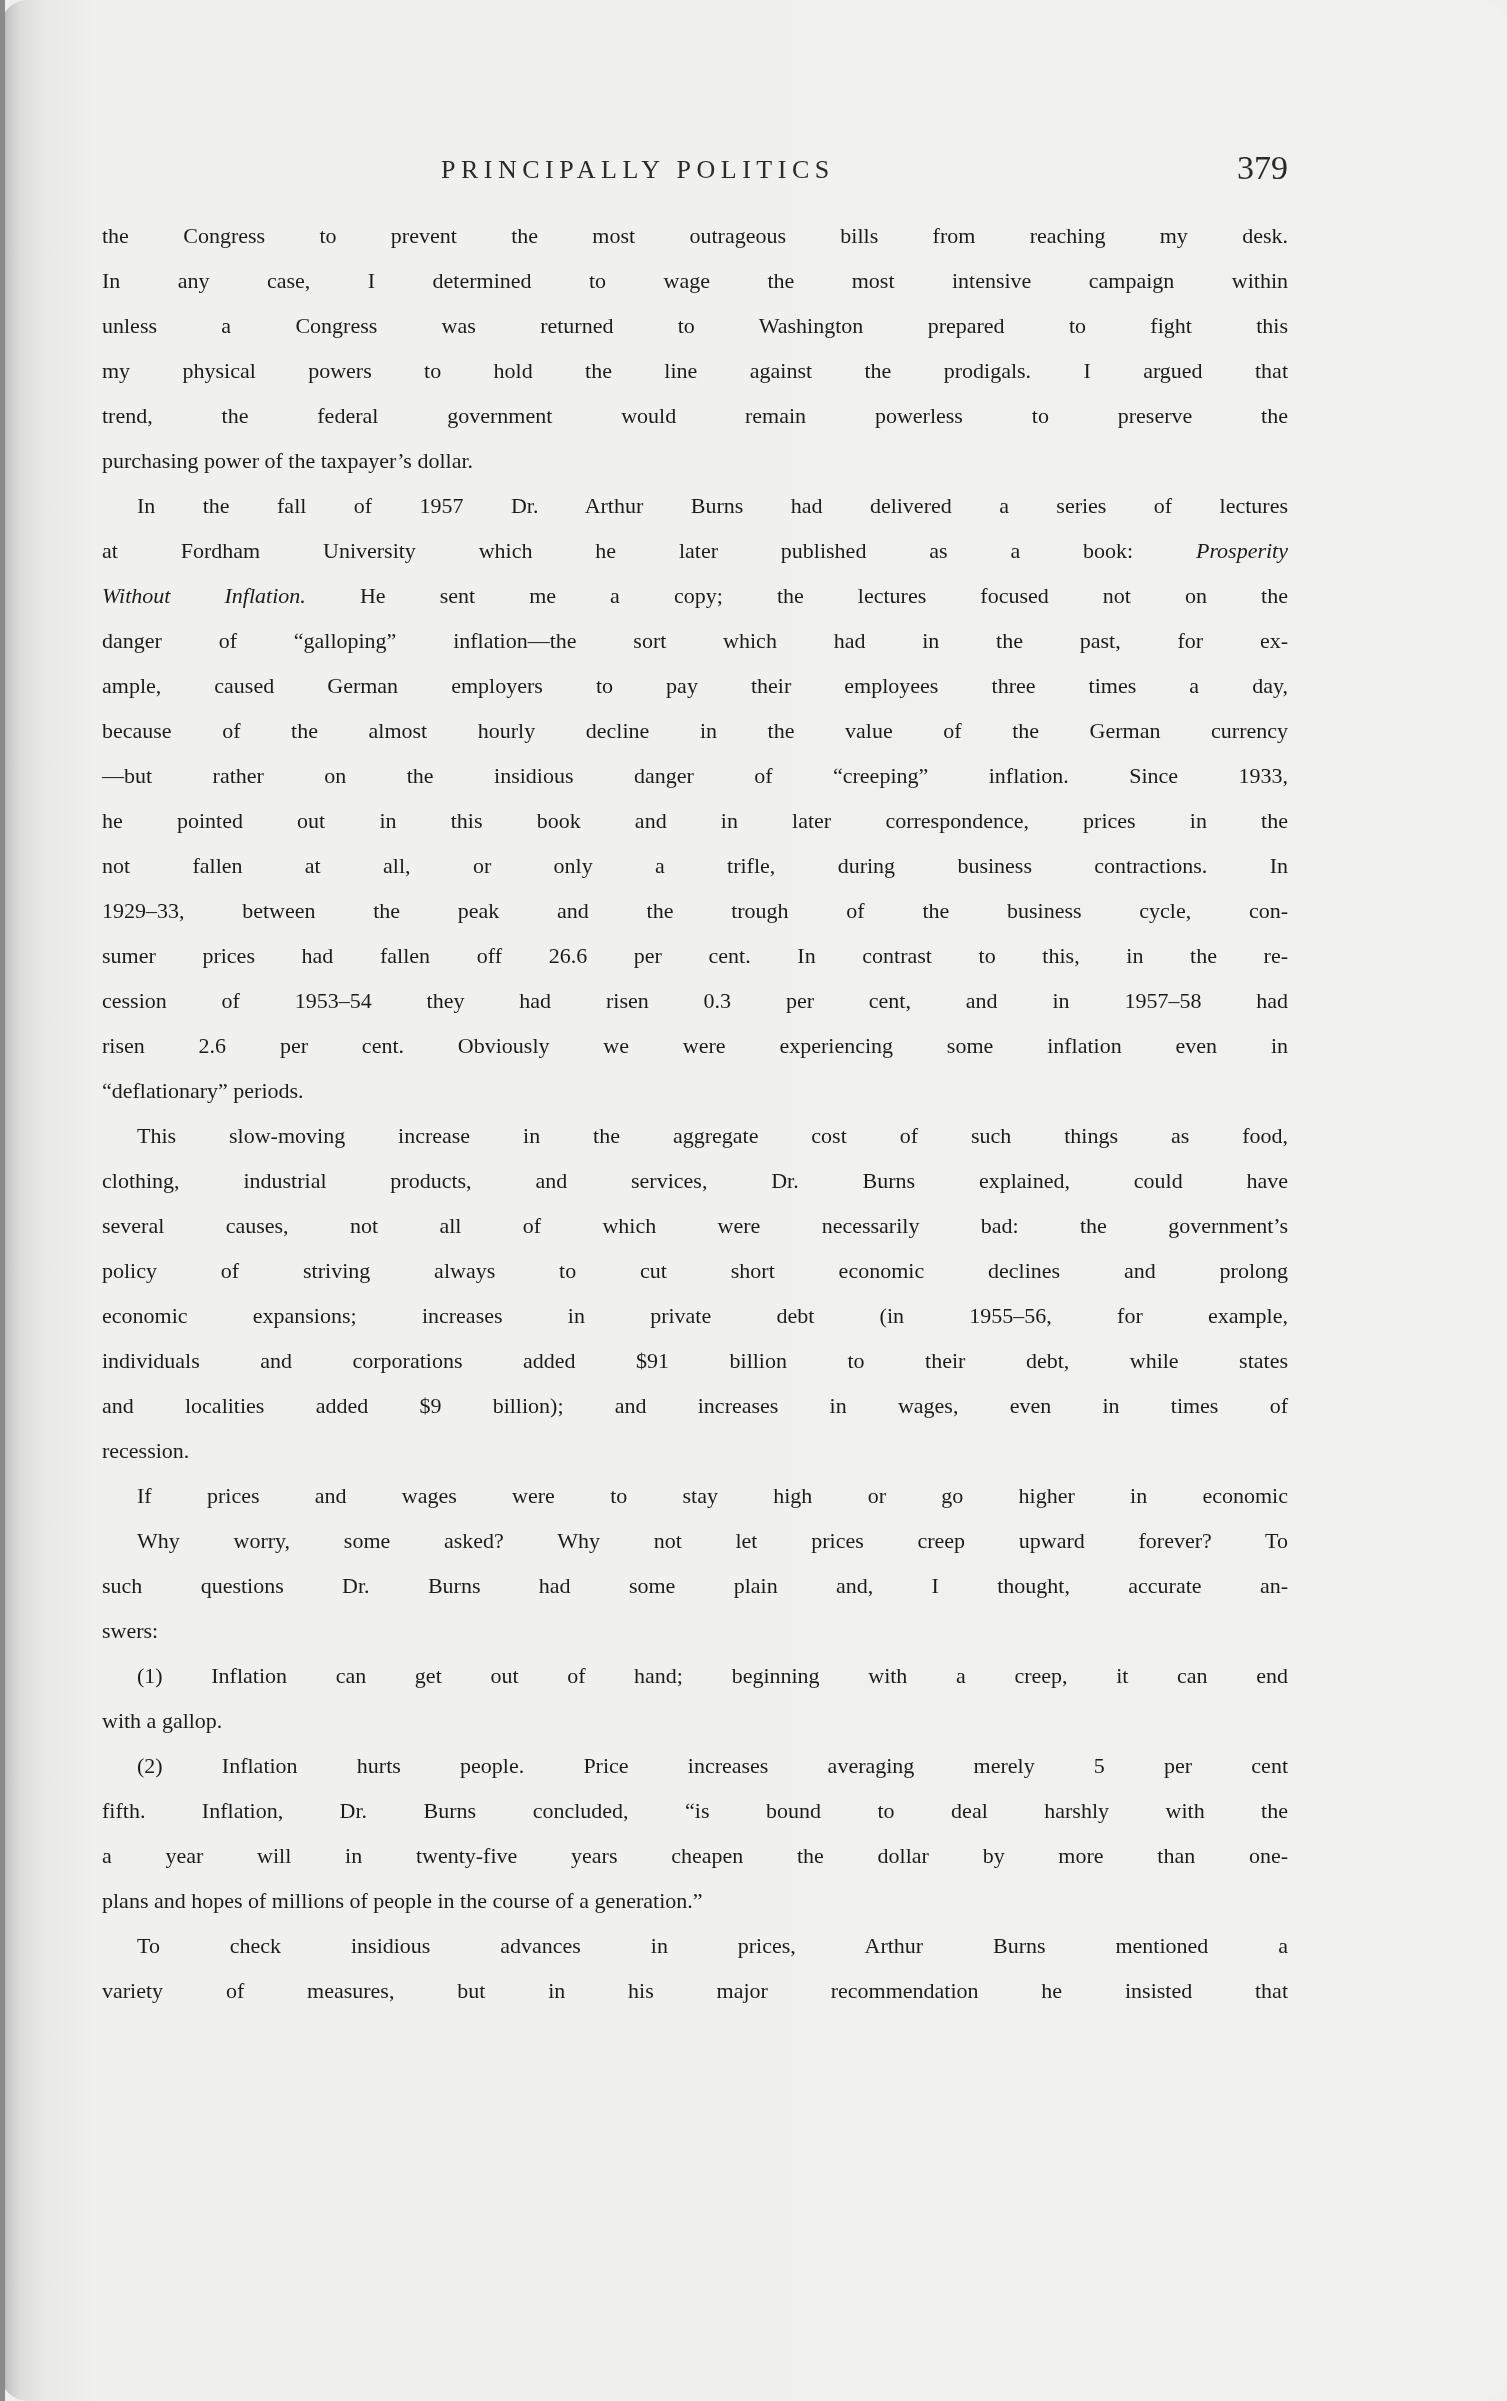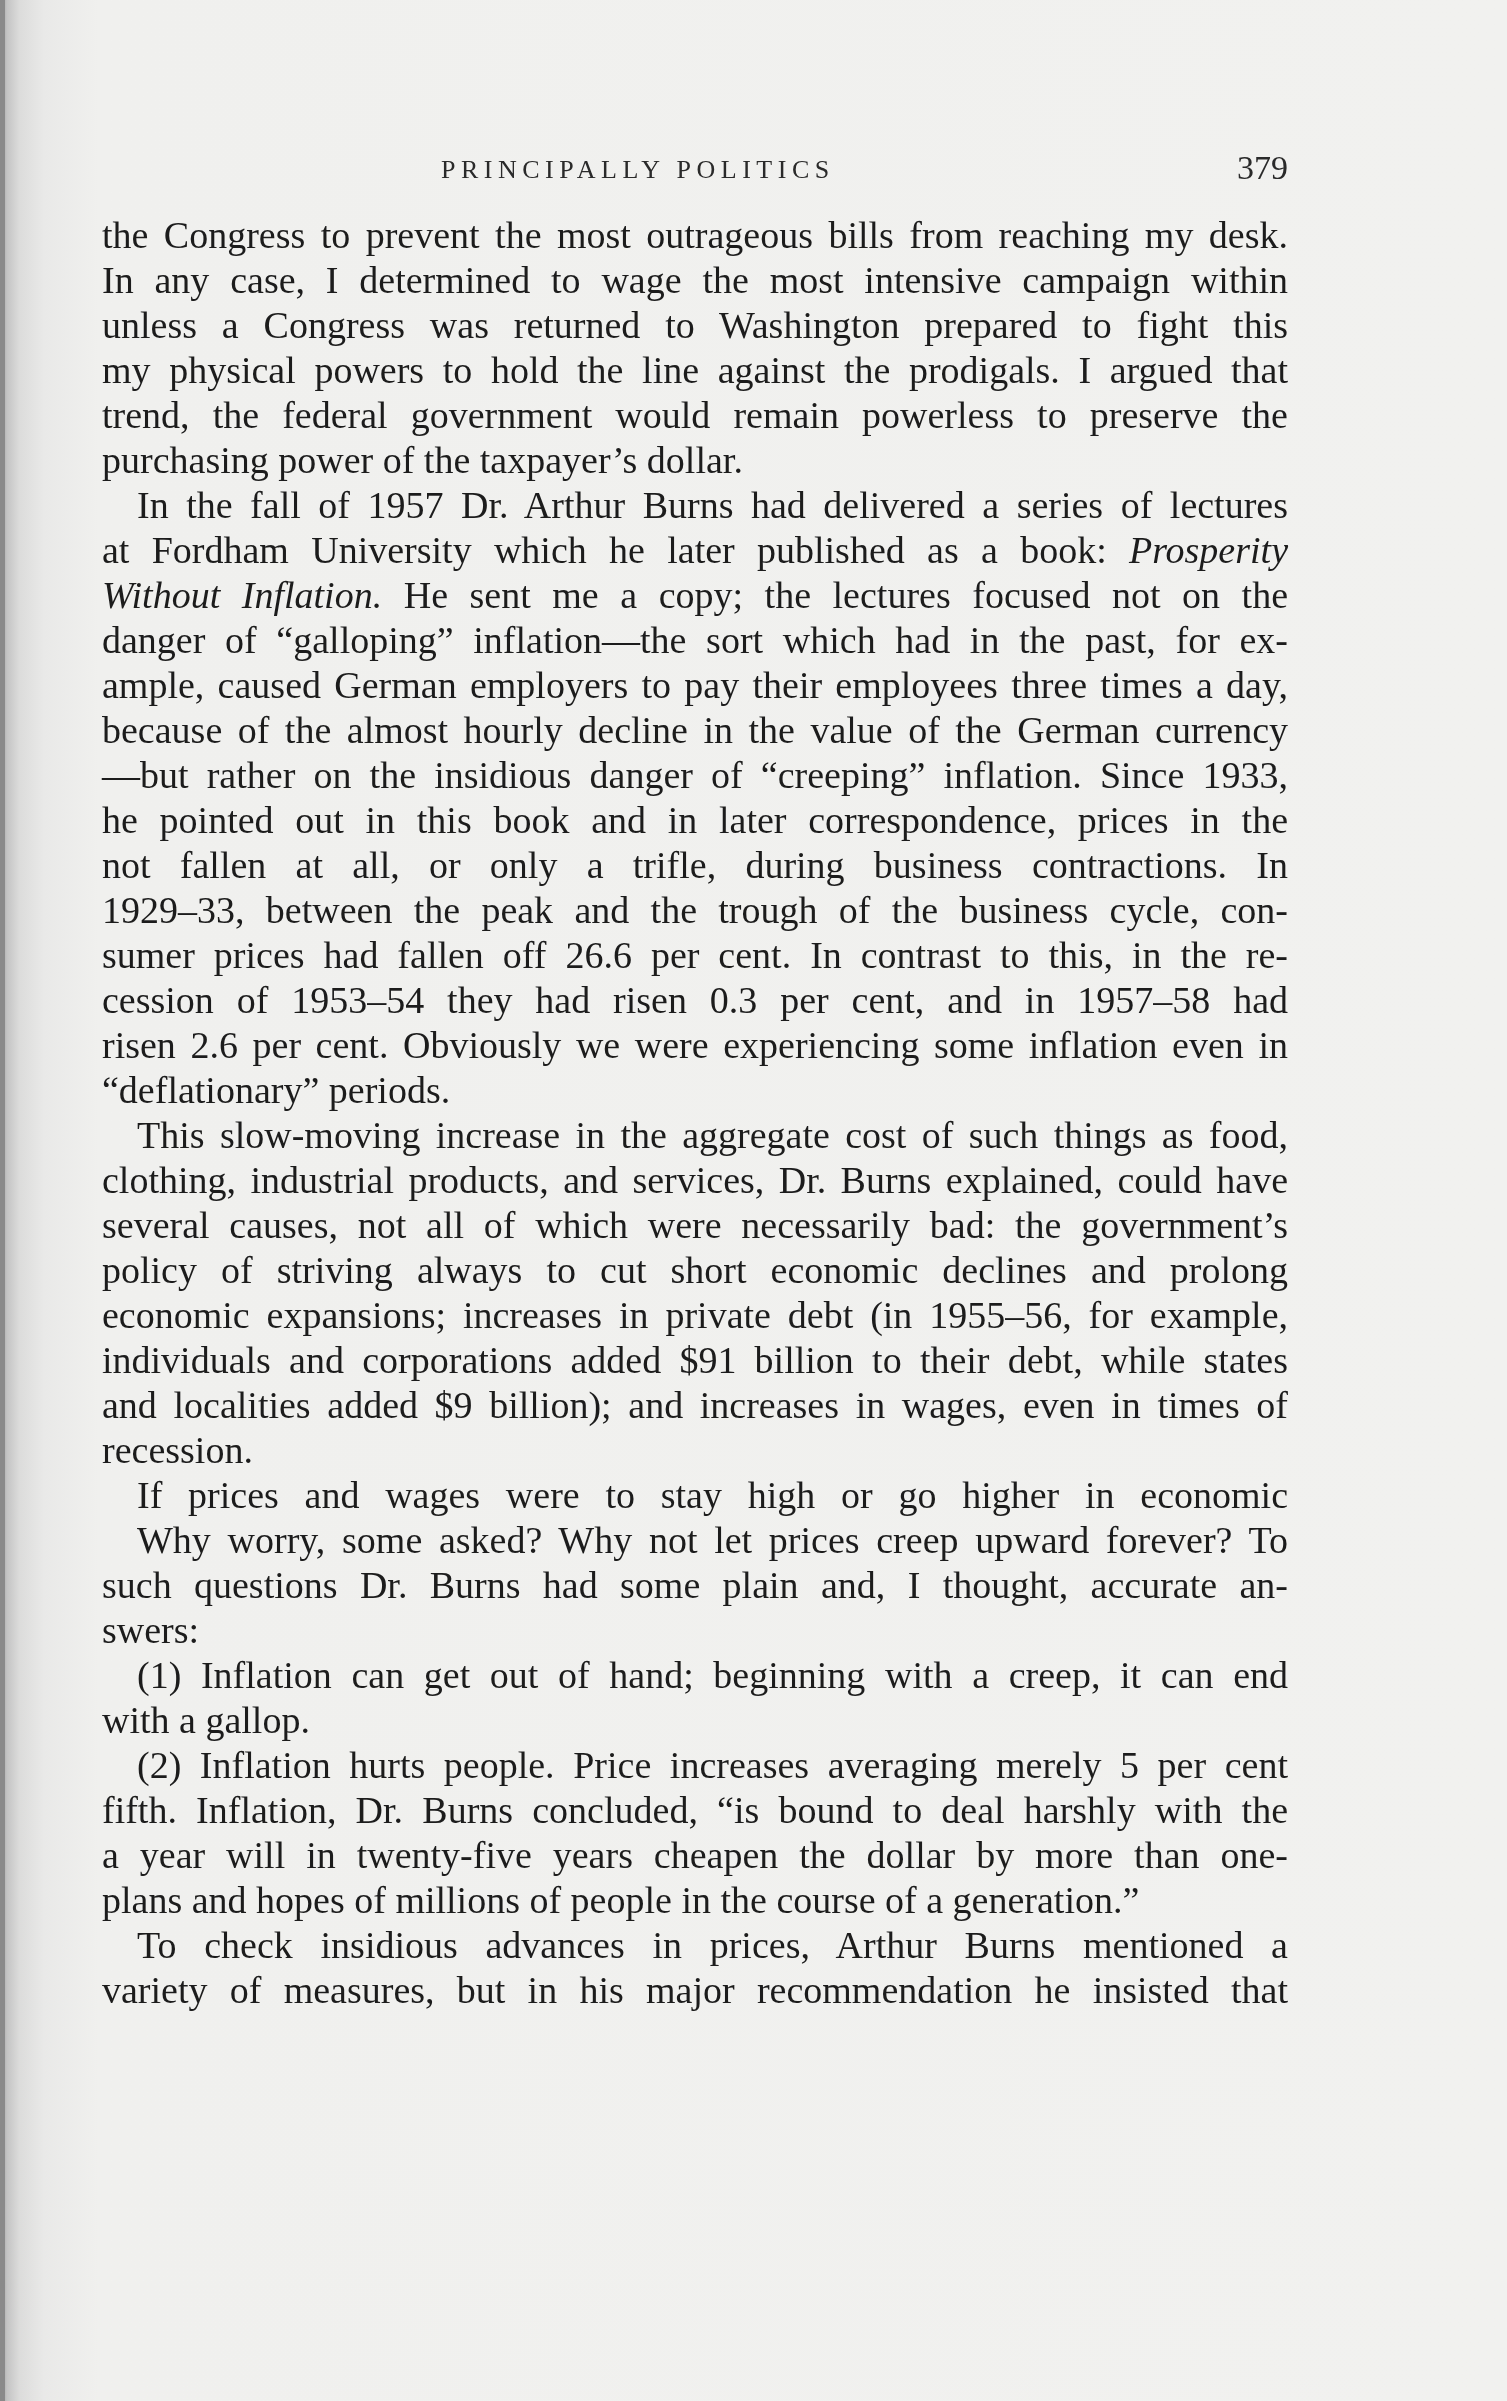--- a/index.html
+++ b/index.html
@@ -6,39 +6,40 @@
   body {
     width: 1508px; height: 2401px; overflow: hidden;
     background: #efefed;
     position: relative;
     font-family: "Liberation Serif", "DejaVu Serif", serif;
     color: #1c1c1c;
   }
   .page {
     position: absolute; inset: 0;
     background: linear-gradient(to right, #9a9a9a 0px, #c4c4c4 7px, #dcdcdb 19.5px, #e9e9e8 44px, #f0f0ee 98px, #f1f1ef 100%);
+    border-radius: 28px;
   }
   .gutter-line {
     position: absolute; left: 0; top: 0; width: 5.3px; height: 100%;
     background: #8a8a8a;
   }
   .running-head {
     position: absolute; left: 102px; top: 151px; width: 1186px; height: 41px;
   }
   .running-title {
     position: absolute; left: 339px; top: 3.5px;
     font-size: 26px; letter-spacing: 5.5px; color: #2a2a2a;
   }
   .page-number {
     position: absolute; right: 0; top: -1.8px;
     font-size: 34px; color: #2a2a2a;
   }
   .body-text {
     position: absolute; left: 102px; top: 213px; width: 1186px;
-    font-size: 38px; line-height: 45px;
+    font-size: 22px; line-height: 45px;
   }
   .line {
     display: block; height: 45px; white-space: nowrap;
     text-align: justify; text-align-last: justify;
   }
   .line.last { text-align-last: left; }
   .line.indent { text-indent: 35px; }
   em { font-style: italic; }
 </style>
 </head>

